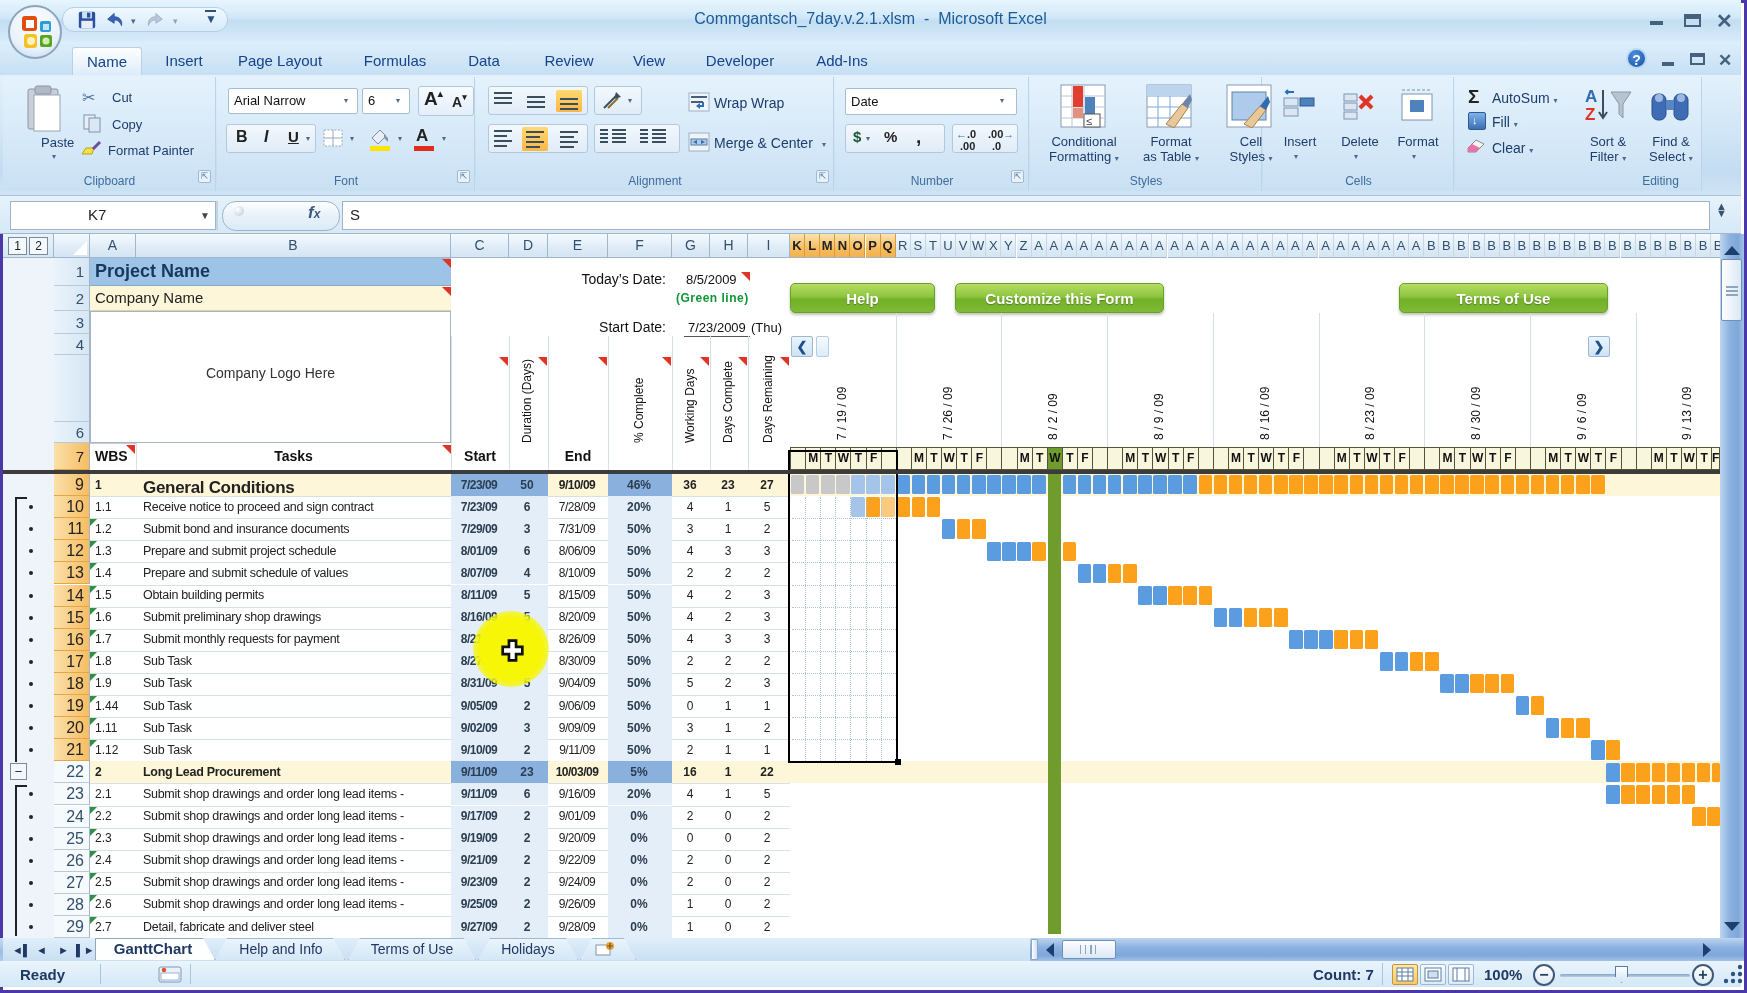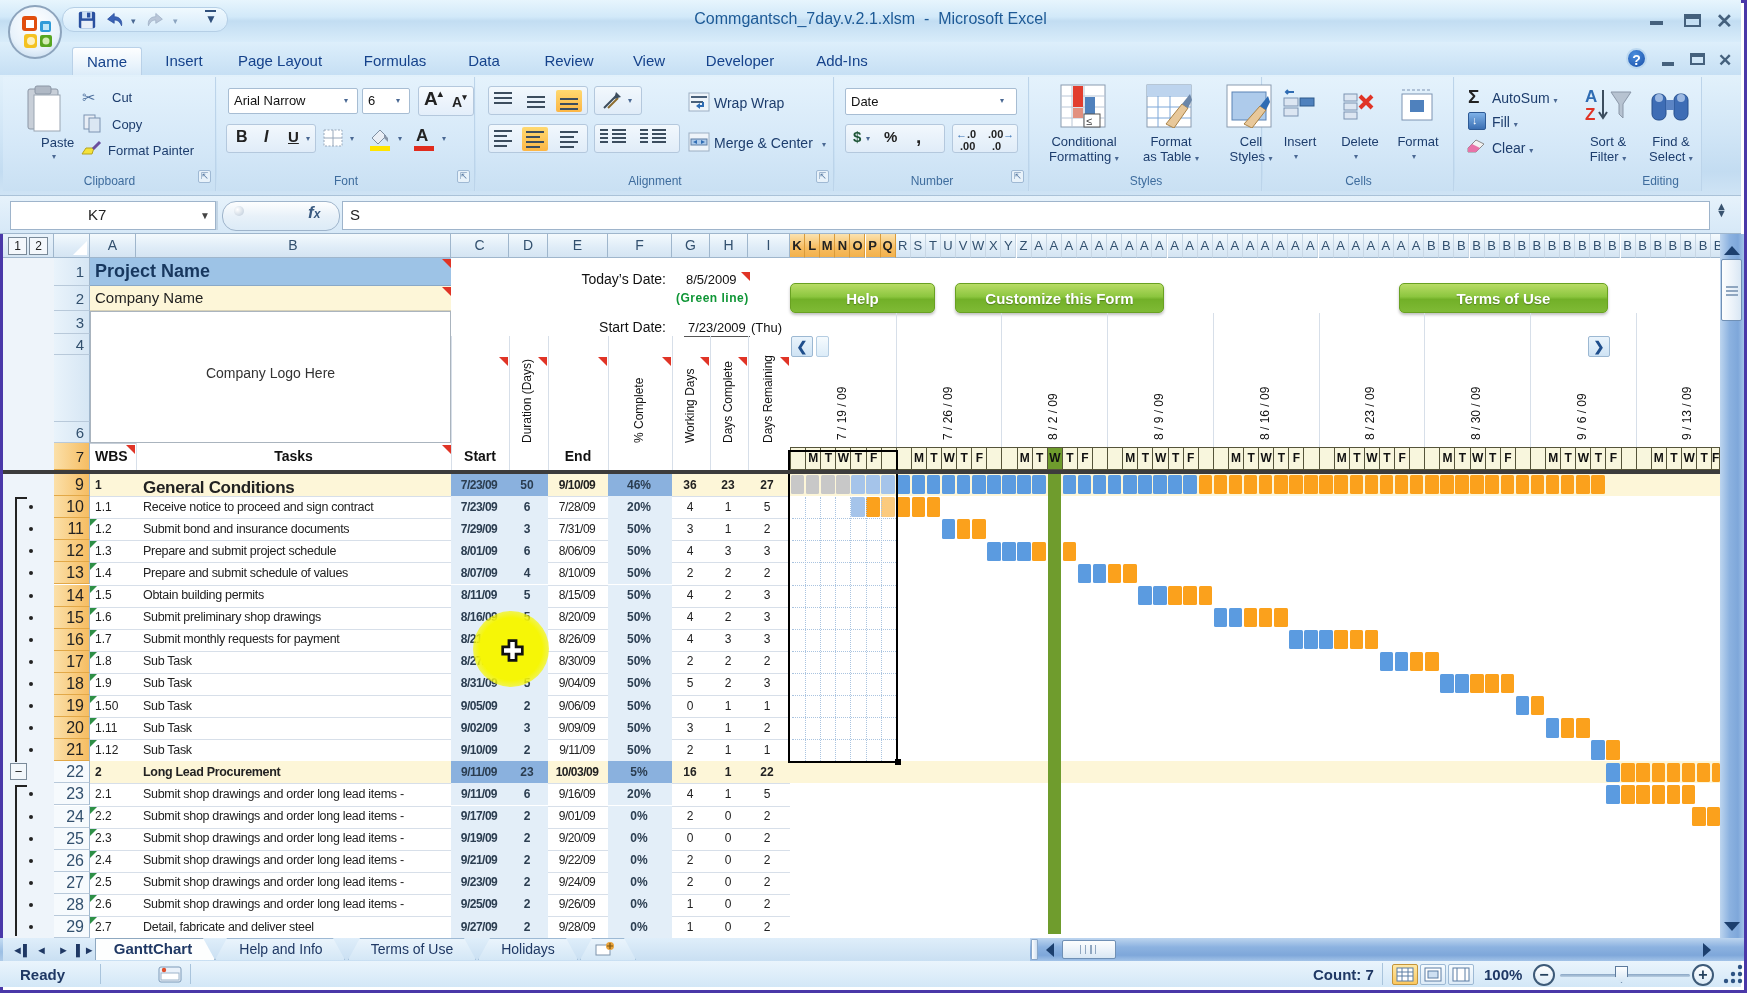--- a/index.html
+++ b/index.html
@@ -743,21 +743,21 @@
 <div class="cell" style="left:509px;top:676.4px;width:36px;text-align:center;font-weight:bold;color:#2b3d50">5</div>
 <div class="cell" style="left:548px;top:676.4px;width:58px;text-align:center;letter-spacing:-0.5px">9/04/09</div>
 <div class="cell" style="left:608px;top:676.4px;width:62px;text-align:center;font-weight:bold;color:#2b3d50">50%</div>
 <div class="cell" style="left:672px;top:676.4px;width:36px;text-align:center;">5</div>
 <div class="cell" style="left:710px;top:676.4px;width:36px;text-align:center;">2</div>
 <div class="cell" style="left:748px;top:676.4px;width:38px;text-align:center;">3</div>
 <div class="grntri" style="left:90px;top:673.9px"></div>
 <div class="gline" style="left:90px;top:717.1px;width:700px;height:1px"></div>
 <div class="abs" style="left:451px;top:695.0px;width:97px;height:22.1px;background:#e3eef8"></div>
 <div class="abs" style="left:608px;top:695.0px;width:64px;height:22.1px;background:#e3eef8"></div>
-<div class="cell" style="left:95px;top:698.5px;width:40px;font-size:12px">1.50</div>
+<div class="cell" style="left:95px;top:698.5px;width:40px;font-size:12px">1.44</div>
 <div class="cell task" style="left:143px;top:698.5px;width:305px;font-size:12.5px">Sub Task</div>
 <div class="cell" style="left:451px;top:698.5px;width:56px;text-align:center;font-weight:bold;letter-spacing:-0.5px;color:#2b3d50">9/05/09</div>
 <div class="cell" style="left:509px;top:698.5px;width:36px;text-align:center;font-weight:bold;color:#2b3d50">2</div>
 <div class="cell" style="left:548px;top:698.5px;width:58px;text-align:center;letter-spacing:-0.5px">9/06/09</div>
 <div class="cell" style="left:608px;top:698.5px;width:62px;text-align:center;font-weight:bold;color:#2b3d50">50%</div>
 <div class="cell" style="left:672px;top:698.5px;width:36px;text-align:center;">0</div>
 <div class="cell" style="left:710px;top:698.5px;width:36px;text-align:center;">1</div>
 <div class="cell" style="left:748px;top:698.5px;width:38px;text-align:center;">1</div>
 <div class="grntri" style="left:90px;top:696.0px"></div>
 <div class="gline" style="left:90px;top:739.2px;width:700px;height:1px"></div>

